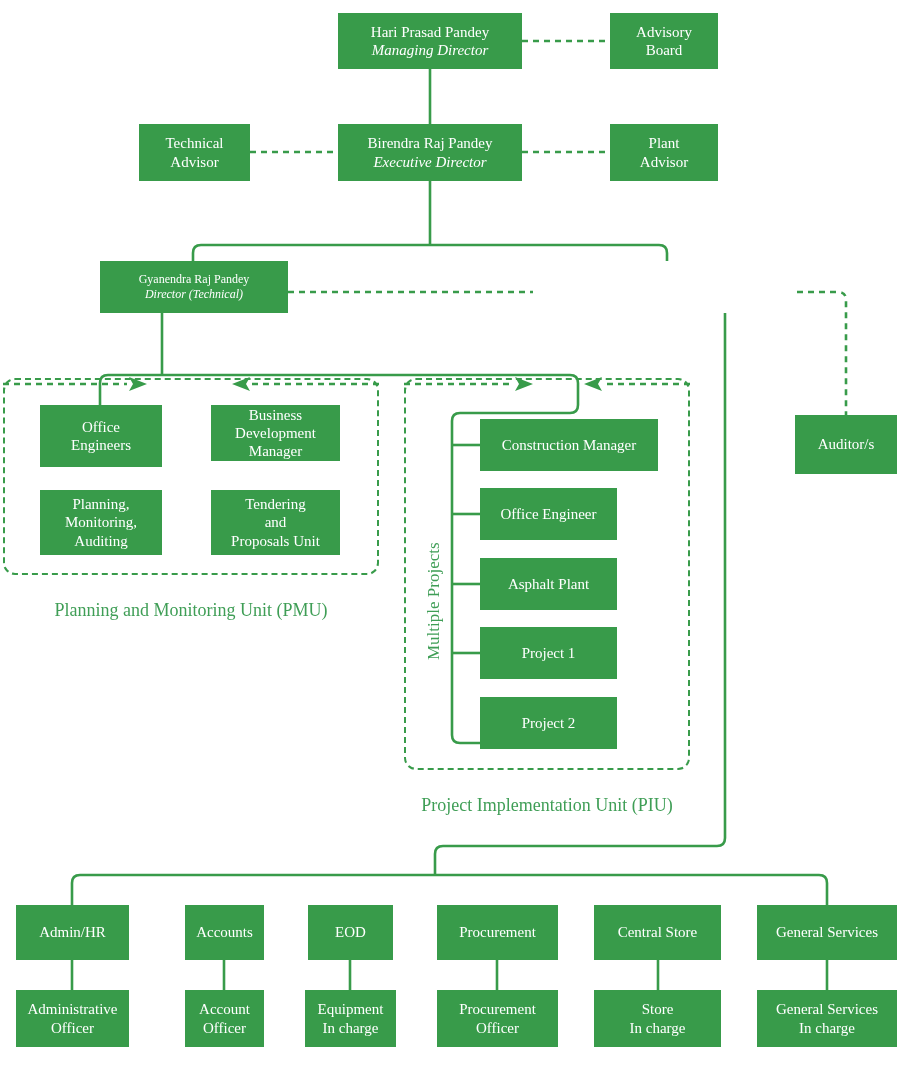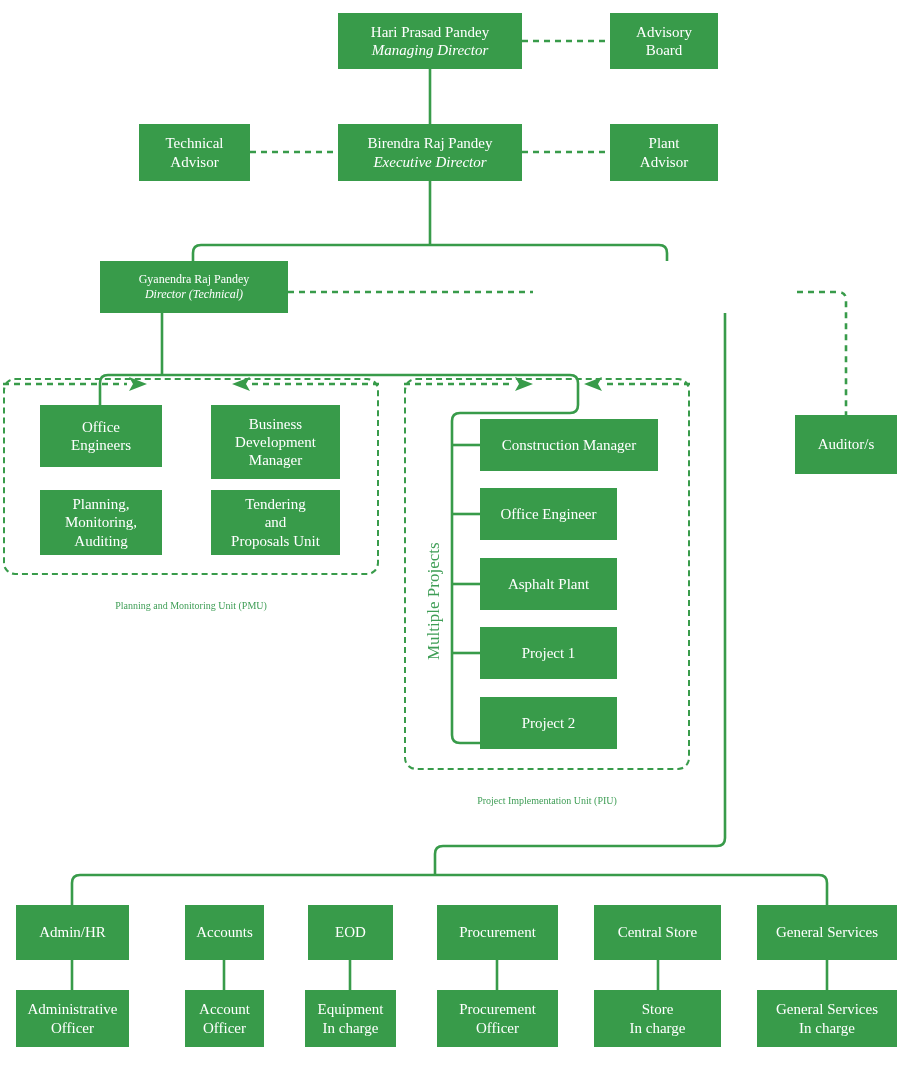--- a/index.html
+++ b/index.html
@@ -20,21 +20,21 @@
   .box .nm{display:block;}
   .box .ti{display:block;font-style:italic;}
   .fs15{font-size:15px;}
   .fs14{font-size:12px;}
 
   .dashbox{
     position:absolute;box-sizing:border-box;
     border:2px dashed #389B4A;border-radius:12px;background:transparent;
   }
   .caption{
-    position:absolute;color:#3f9e56;font-size:10px;text-align:center;
+    position:absolute;color:#3f9e56;font-size:18px;text-align:center;
     white-space:nowrap;
   }
   .vlabel{
     position:absolute;color:#3f9e56;font-size:17px;white-space:nowrap;
     transform-origin:left top;transform:rotate(-90deg);
   }
 </style>
 </head>
 <body>
 
@@ -143,21 +143,21 @@
 
   <div class="dashbox" style="left:3px;top:378px;width:376px;height:197px;"></div>
 
   <div class="box fs15" style="left:40px;top:405px;width:122px;height:62px;">
     <span>
       <span class="nm">Office</span>
       <span class="nm">Engineers</span>
     </span>
   </div>
 
-  <div class="box fs15" style="left:211px;top:405px;width:129px;height:74px;">
+  <div class="box fs15" style="left:211px;top:405px;width:129px;height:56px;">
     <span>
       <span class="nm">Business</span>
       <span class="nm">Development</span>
       <span class="nm">Manager</span>
     </span>
   </div>
 
   <div class="box fs15" style="left:40px;top:490px;width:122px;height:65px;">
     <span>
       <span class="nm">Planning,</span>

